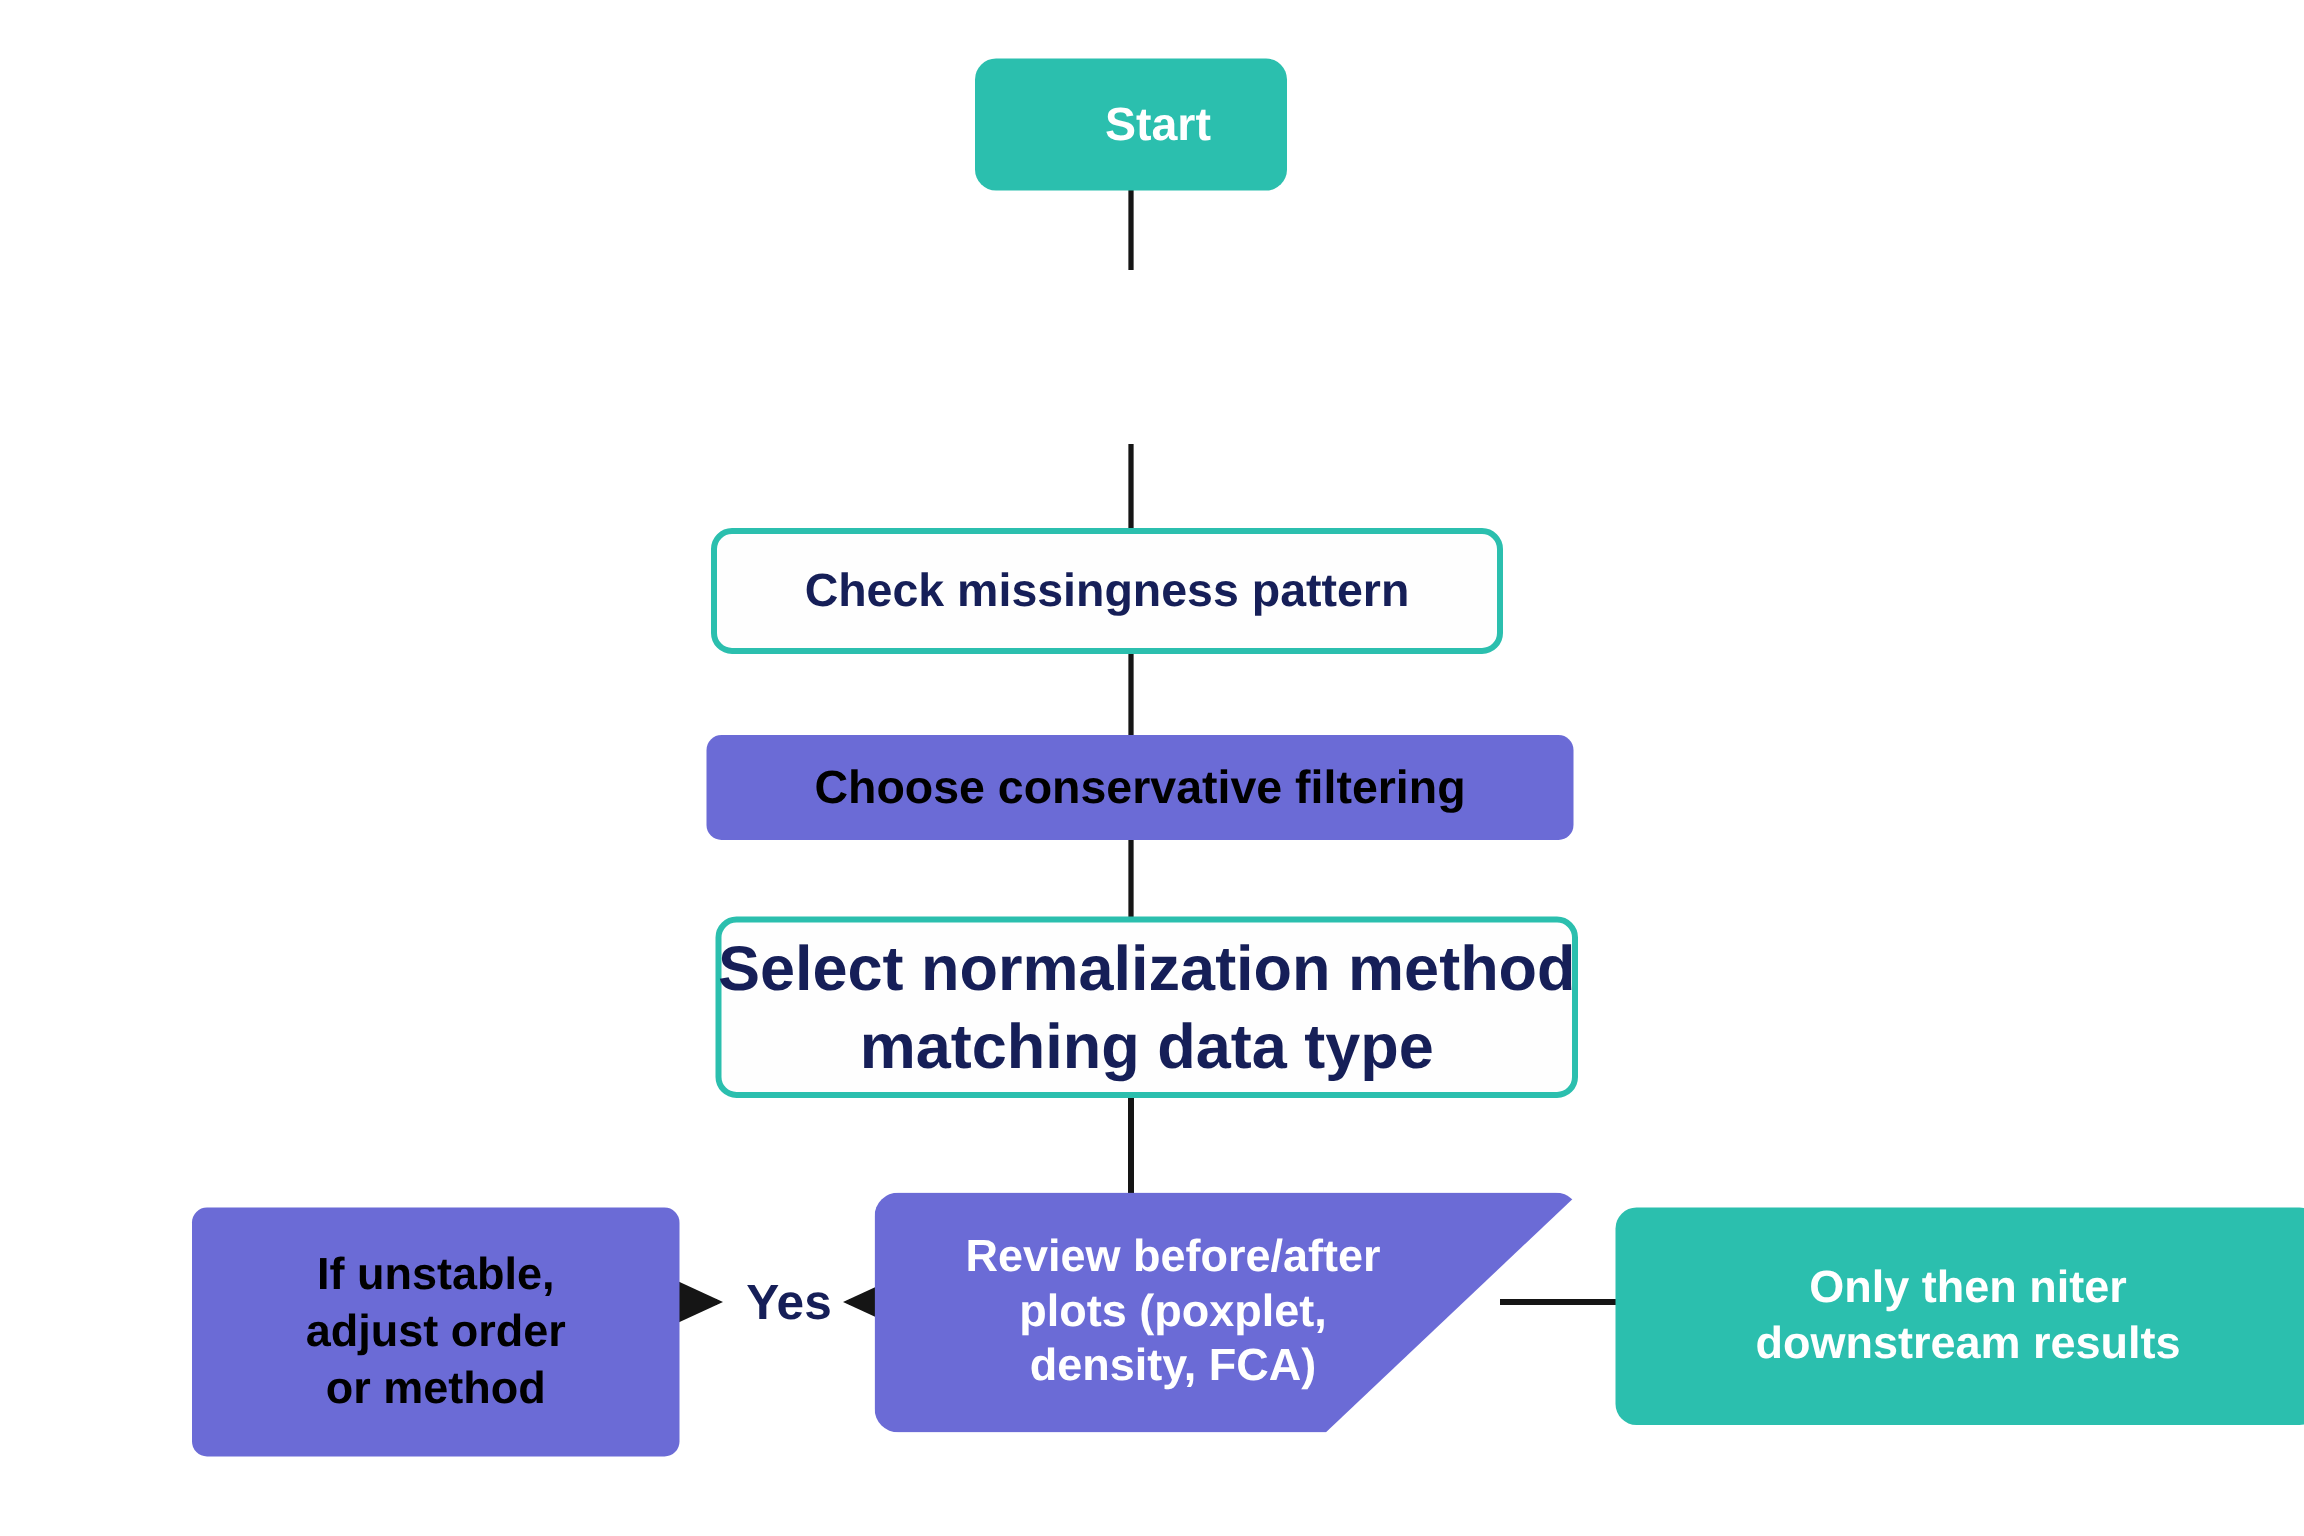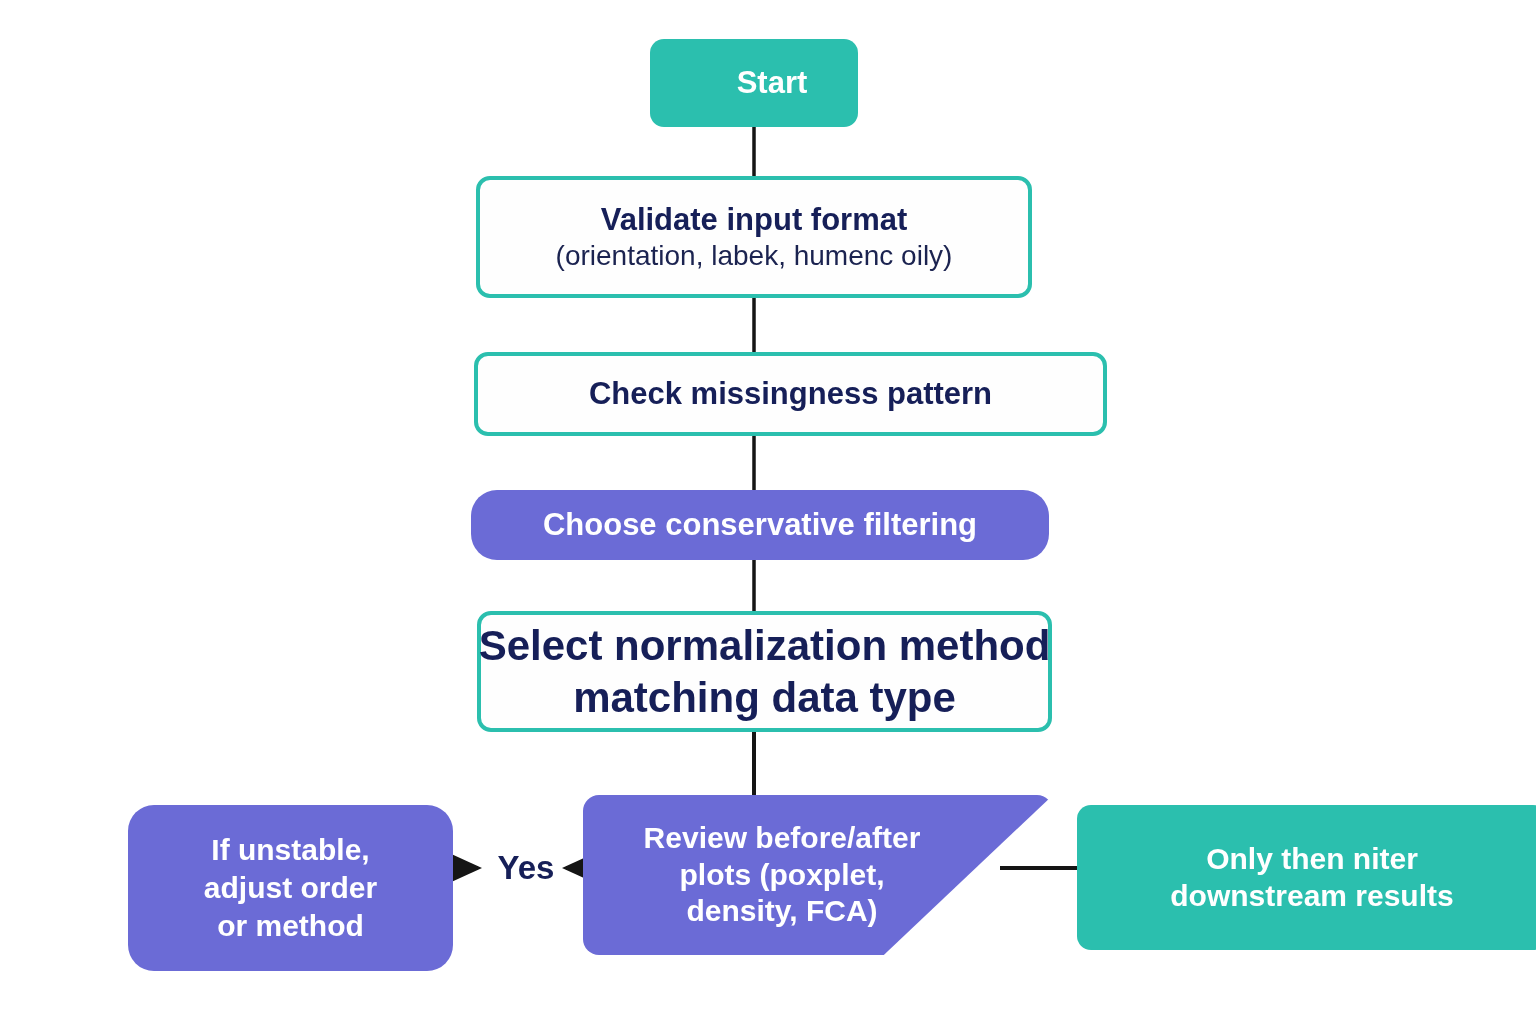--- a/index.html
+++ b/index.html
@@ -62,22 +62,22 @@
   .node-teal-outline {
     background: #fefefe;
     border: 4px solid #2bbfae;
     border-radius: 14px;
     color: #161f58;
   }
 
   
   .node-purple-solid {
     background: #6b6bd6;
-    border-radius: 26px;
-    color: #ffffff;
+    border-radius: 10px;
+    color: #000000;
     font-weight: 700;
   }
 
   
   .node-flag {
     z-index: 2;
     background: #6b6bd6;
     color: #ffffff;
     font-weight: 700;
     border-radius: 16px;
@@ -105,21 +105,21 @@
     font-size: 31px; font-weight: 700;
     margin-bottom: 2px;
   }
   #node-validate .sub {
     font-size: 28px; font-weight: 400;
     color: #1b2350;
   }
 
   #node-missing {
     left: 474px; top: 352px;
-    width: 633px; height: 84px;
+    width: 528px; height: 84px;
     font-size: 31px; font-weight: 700;
   }
 
   #node-filtering {
     left: 471px; top: 490px;
     width: 578px; height: 70px;
     font-size: 31px;
   }
 
   #node-normalize {
@@ -200,24 +200,20 @@
 
     <line x1="588" y1="868" x2="566" y2="868" stroke="#151515" stroke-width="4" marker-end="url(#arrowL)"></line>
 
     <line x1="1000" y1="868" x2="1080" y2="868" stroke="#151515" stroke-width="4"></line>
   </svg>
 
   <div class="node node-teal-solid" id="node-start">
     <span class="line">Start</span>
   </div>
 
-  <div class="node node-teal-outline" id="node-validate">
-    <span class="line title">Validate input format</span>
-    <span class="line sub">(orientation, labek, humenc oily)</span>
-  </div>
 
   <div class="node node-teal-outline" id="node-missing">
     <span class="line">Check missingness pattern</span>
   </div>
 
   <div class="node node-purple-solid" id="node-filtering">
     <span class="line">Choose conservative filtering</span>
   </div>
 
   <div class="node node-teal-outline" id="node-normalize">

